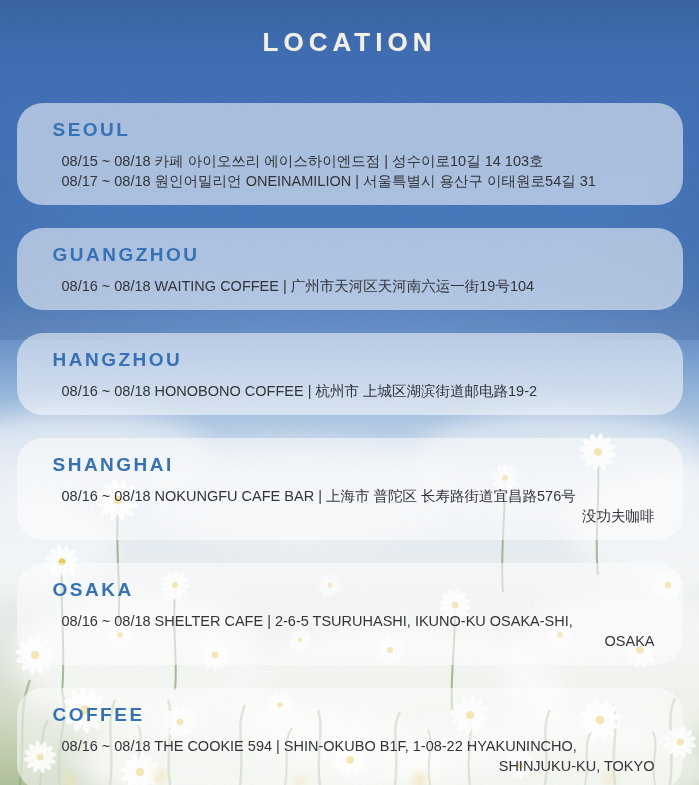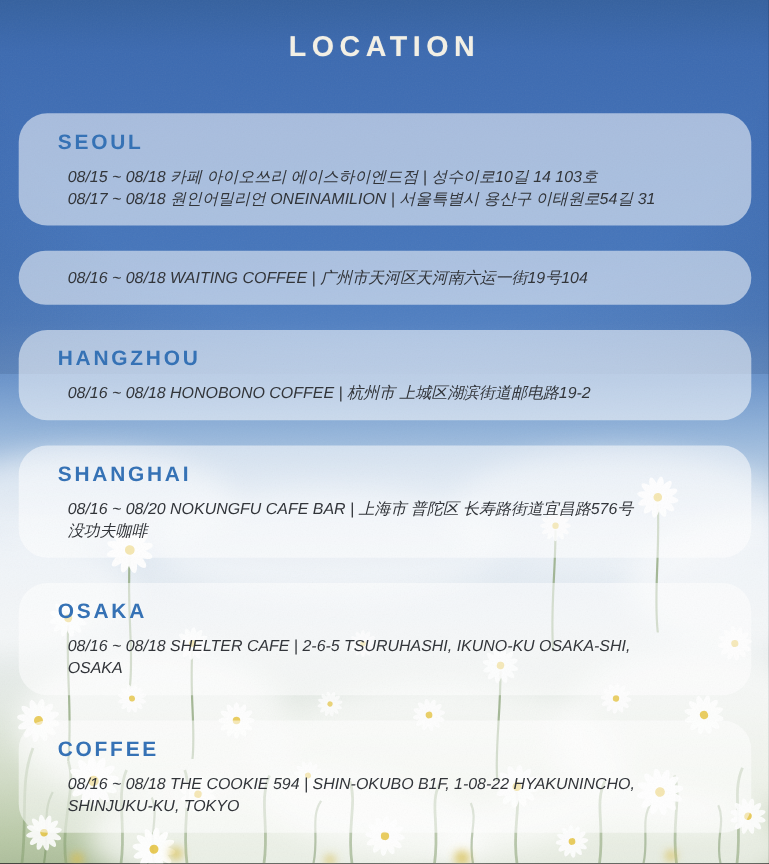--- a/index.html
+++ b/index.html
@@ -51,24 +51,23 @@
     letter-spacing:2.5px;
     color:var(--city-heading,#3270b5);
   }
   .entry-line{
     margin-left:9px;
     font-size:14.5px;line-height:20px;
     letter-spacing:0px;
     color:var(--body-text,#2e3136);
     white-space:nowrap;
     text-align:left;
-    font-style:italic;
   }
   .entry-line.cont{
-    text-align:left;
+    text-align:right;
     white-space:normal;
   }
 </style>
 </head>
 <body>
 
 <div class="page">
 
   <svg class="bg-art" viewBox="0 0 699 785" aria-hidden="true">
     <defs>
@@ -192,41 +191,42 @@
             <div class="entry">
               <div class="entry-line">08/15 ~ 08/18 카페 아이오쓰리 에이스하이엔드점 | 성수이로10길 14 103호</div>
             </div>
             <div class="entry">
               <div class="entry-line">08/17 ~ 08/18 원인어밀리언 ONEINAMILION | 서울특별시 용산구 이태원로54길 31</div>
             </div>
           </div>
   </section>
 
   <section class="card">
+    <h2 class="city">GUANGZHOU</h2>
     <div class="entries">
             <div class="entry">
               <div class="entry-line">08/16 ~ 08/18 WAITING COFFEE | 广州市天河区天河南六运一街19号104</div>
             </div>
           </div>
   </section>
 
   <section class="card">
     <h2 class="city">HANGZHOU</h2>
     <div class="entries">
             <div class="entry">
               <div class="entry-line">08/16 ~ 08/18 HONOBONO COFFEE | 杭州市 上城区湖滨街道邮电路19-2</div>
             </div>
           </div>
   </section>
 
   <section class="card">
     <h2 class="city">SHANGHAI</h2>
     <div class="entries">
             <div class="entry">
-              <div class="entry-line">08/16 ~ 08/20 NOKUNGFU CAFE BAR | 上海市 普陀区 长寿路街道宜昌路576号</div>
+              <div class="entry-line">08/16 ~ 08/18 NOKUNGFU CAFE BAR | 上海市 普陀区 长寿路街道宜昌路576号</div>
               <div class="entry-line cont">没功夫咖啡</div>
             </div>
           </div>
   </section>
 
   <section class="card">
     <h2 class="city">OSAKA</h2>
     <div class="entries">
             <div class="entry">
               <div class="entry-line">08/16 ~ 08/18 SHELTER CAFE | 2-6-5 TSURUHASHI, IKUNO-KU OSAKA-SHI,</div>

